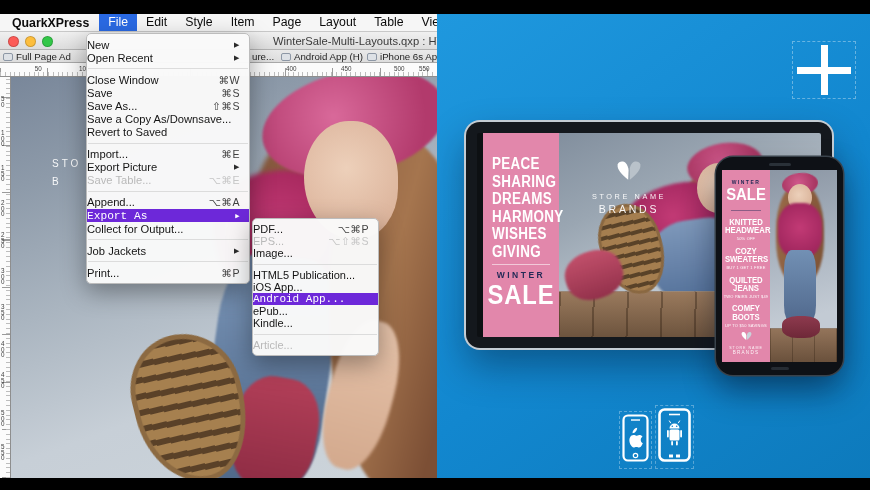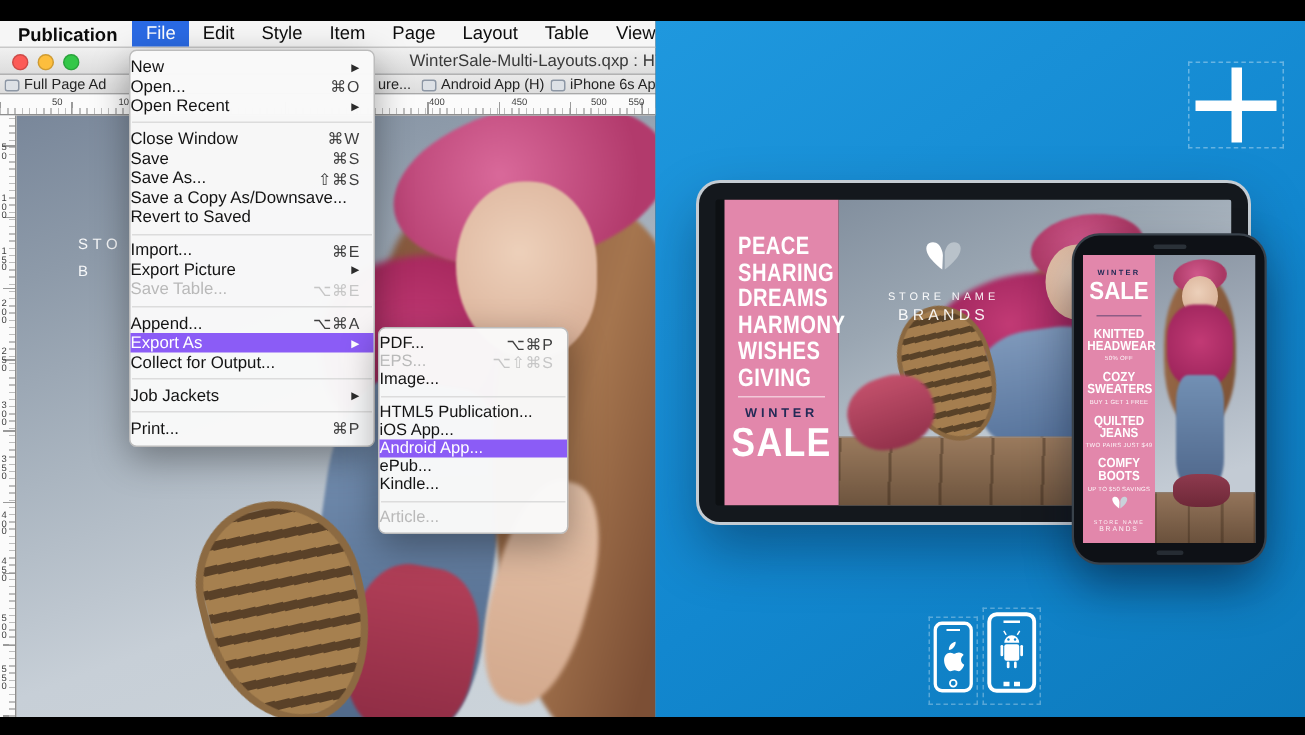--- a/index.html
+++ b/index.html
@@ -74,21 +74,21 @@
   
   .menu-panel{position:absolute;background:rgba(249,249,249,.98);border:1px solid #bcbcbc;border-radius:5px;
             box-shadow:0 8px 24px rgba(0,0,0,.35);padding:4px 0;z-index:50;}
   #filemenu{left:86px;top:19px;width:164px;}
   #submenu{left:252px;top:204px;width:127px;z-index:51;}
   .m-row{height:13.1px;display:flex;align-items:center;padding:0 9px 0 0;font-size:11.2px;color:#141414;white-space:nowrap;justify-content:space-between;}
   #submenu .m-row{height:12.2px;font-size:11px;}
   .m-label{flex:1;overflow:hidden;}
   .m-extra{margin-left:10px;font-size:10.6px;color:#3f3f3f;letter-spacing:.5px;}
   .m-extra.arrow{font-size:7px;color:#2c2c2c;}
-  .m-row.hl{background:#8b5cf6;color:#fff;}
+  .m-row.hl{background:#6d28d9;color:#fff;font-family:Liberation Mono, monospace;}
   .m-row.hl .m-extra{color:#fff;}
   .m-row.dis{color:#b9b9b9;}
   .m-row.dis .m-extra{color:#c6c6c6;}
   .m-sep{height:1px;background:#dcdcdc;margin:4px 1px;}
 
   
   .right-pane{position:absolute;left:437px;top:14px;width:433px;height:464px;
             background:linear-gradient(145deg,#1f98de 0%,#1287cf 55%,#0d7abc 100%);overflow:hidden;}
   .plus{position:absolute;left:358px;top:30px;width:58px;height:52px;outline:1px dashed rgba(255,255,255,.35);outline-offset:2px;}
   .plus::before{content:"";position:absolute;left:2px;top:22.5px;width:54px;height:7px;background:#fff;}
@@ -170,21 +170,21 @@
   .pi-box{outline:1px dashed rgba(255,255,255,.3);outline-offset:2px;}
 </style>
 </head>
 <body>
 
 <div class="stage">
 
   <div class="left-pane">
 
     <div class="menubar">
-      <span class="appname">Publication</span>
+      <span class="appname">QuarkXPress</span>
       <span id="menubar-items" style="display:flex;">
           <span class="mb-item active">File</span>
           <span class="mb-item">Edit</span>
           <span class="mb-item">Style</span>
           <span class="mb-item">Item</span>
           <span class="mb-item">Page</span>
           <span class="mb-item">Layout</span>
           <span class="mb-item">Table</span>
           <span class="mb-item">View</span>
         </span>
@@ -299,24 +299,20 @@
       <div class="partial-store">
         <div>STO</div>
         <div>B</div>
       </div>
     </div>
 
     <div class="menu-panel" id="filemenu">
         <div class="m-row">
           <span class="m-label">New</span>
           <span class="m-extra arrow">▶</span>
-        </div>
-        <div class="m-row">
-          <span class="m-label">Open...</span>
-          <span class="m-extra">⌘O</span>
         </div>
         <div class="m-row">
           <span class="m-label">Open Recent</span>
           <span class="m-extra arrow">▶</span>
         </div>
         <div class="m-sep"></div>
         <div class="m-row">
           <span class="m-label">Close Window</span>
           <span class="m-extra">⌘W</span>
         </div>

